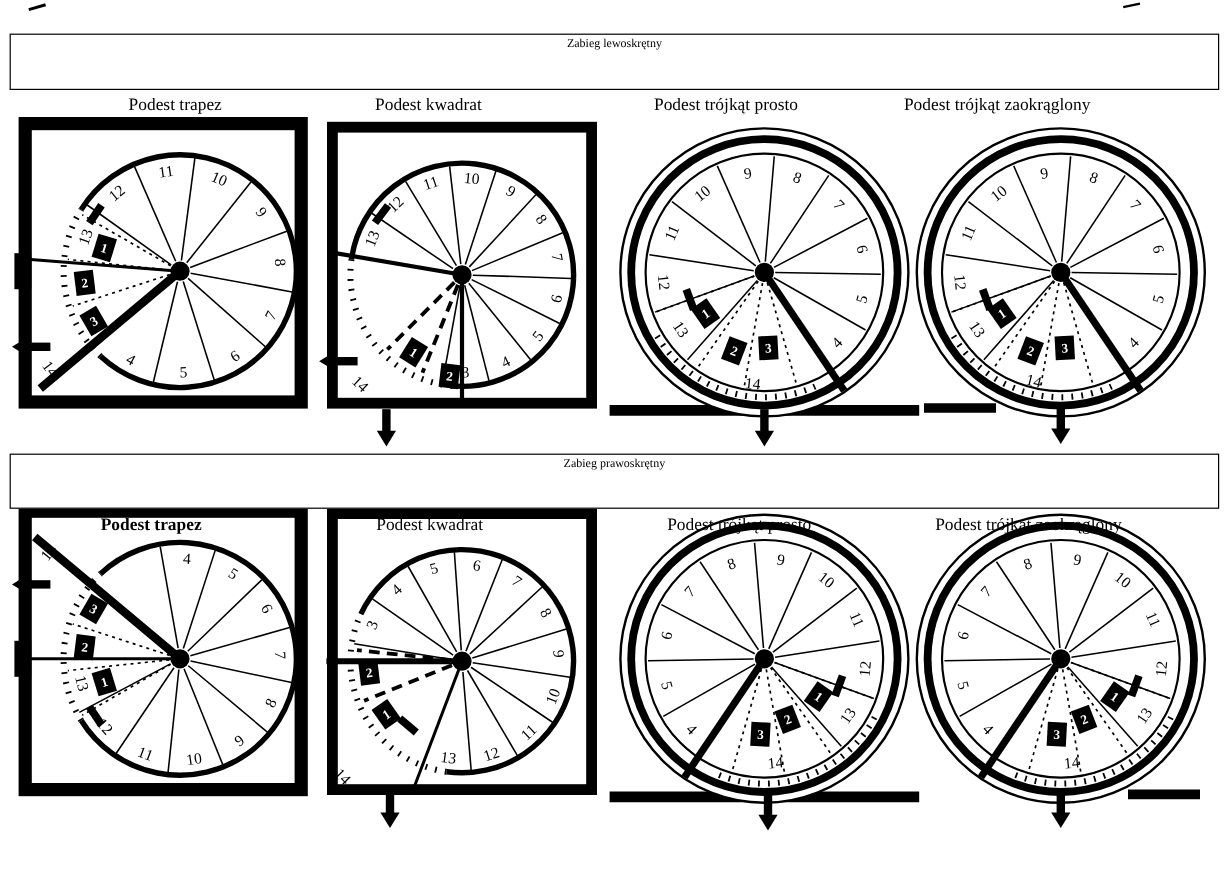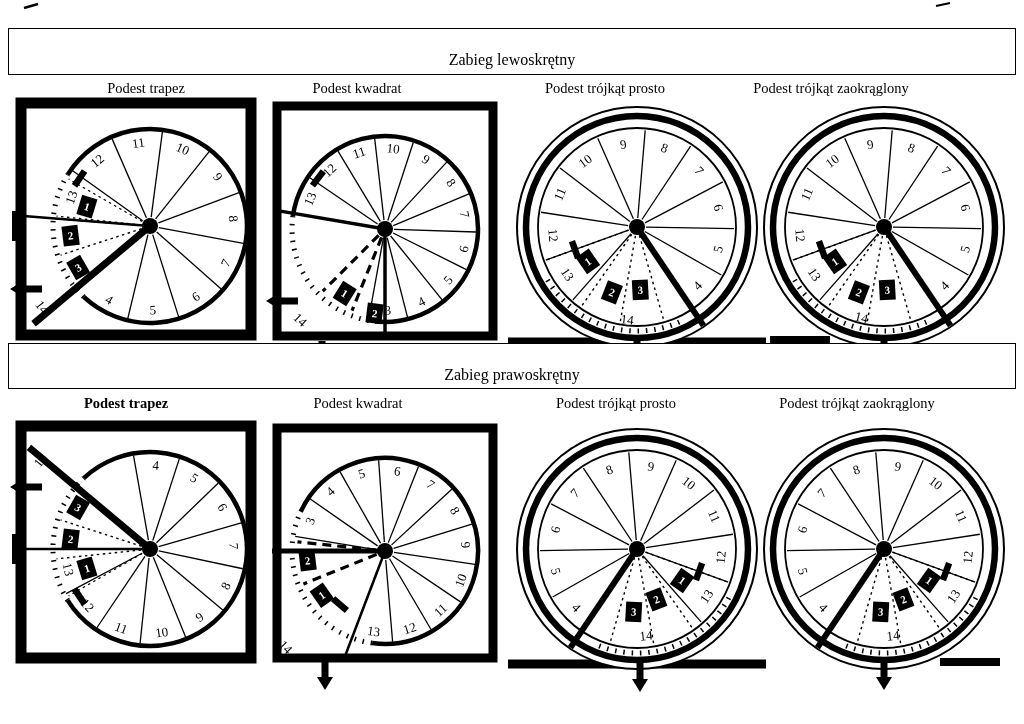--- a/index.html
+++ b/index.html
@@ -1,22 +1,22 @@
 <!DOCTYPE html>
 <html><head>
 <meta charset="utf-8">
 <style>
   html,body{margin:0;padding:0;background:#fff;}
   body{width:1024px;height:724px;position:relative;font-family:"Liberation Serif",serif;color:#000;}
   .page{position:absolute;inset:0;background:#fff;overflow:hidden;}
   #scene{position:absolute;left:0;top:0;}
   .band{position:absolute;left:8px;width:1006px;border:1px solid #000;background:#fff;}
   #band-top{top:28px;height:45px;}
-  #band-bottom{top:343px;height:44px;}
-  .band-title{text-align:center;font-size:16px;padding-top:2px;margin-top:20px;}
+  #band-bottom{top:378px;height:44px;}
+  .band-title{text-align:center;font-size:10px;padding-top:2px;}
   .col-label{position:absolute;top:23px;transform:translateX(-50%);font-size:14.5px;white-space:nowrap;margin-top:28px;}
   .col-label.bold{font-weight:bold;}
 </style>
 </head>
 <body>
 
 <div class="page">
   <svg id="scene" width="1024" height="724" viewBox="0 0 1024 724">
       <rect x="0" y="0" width="1024" height="724" fill="#ffffff"></rect>
       <line x1="24" y1="8" x2="38" y2="4" stroke="#000" stroke-width="2.5"></line>

